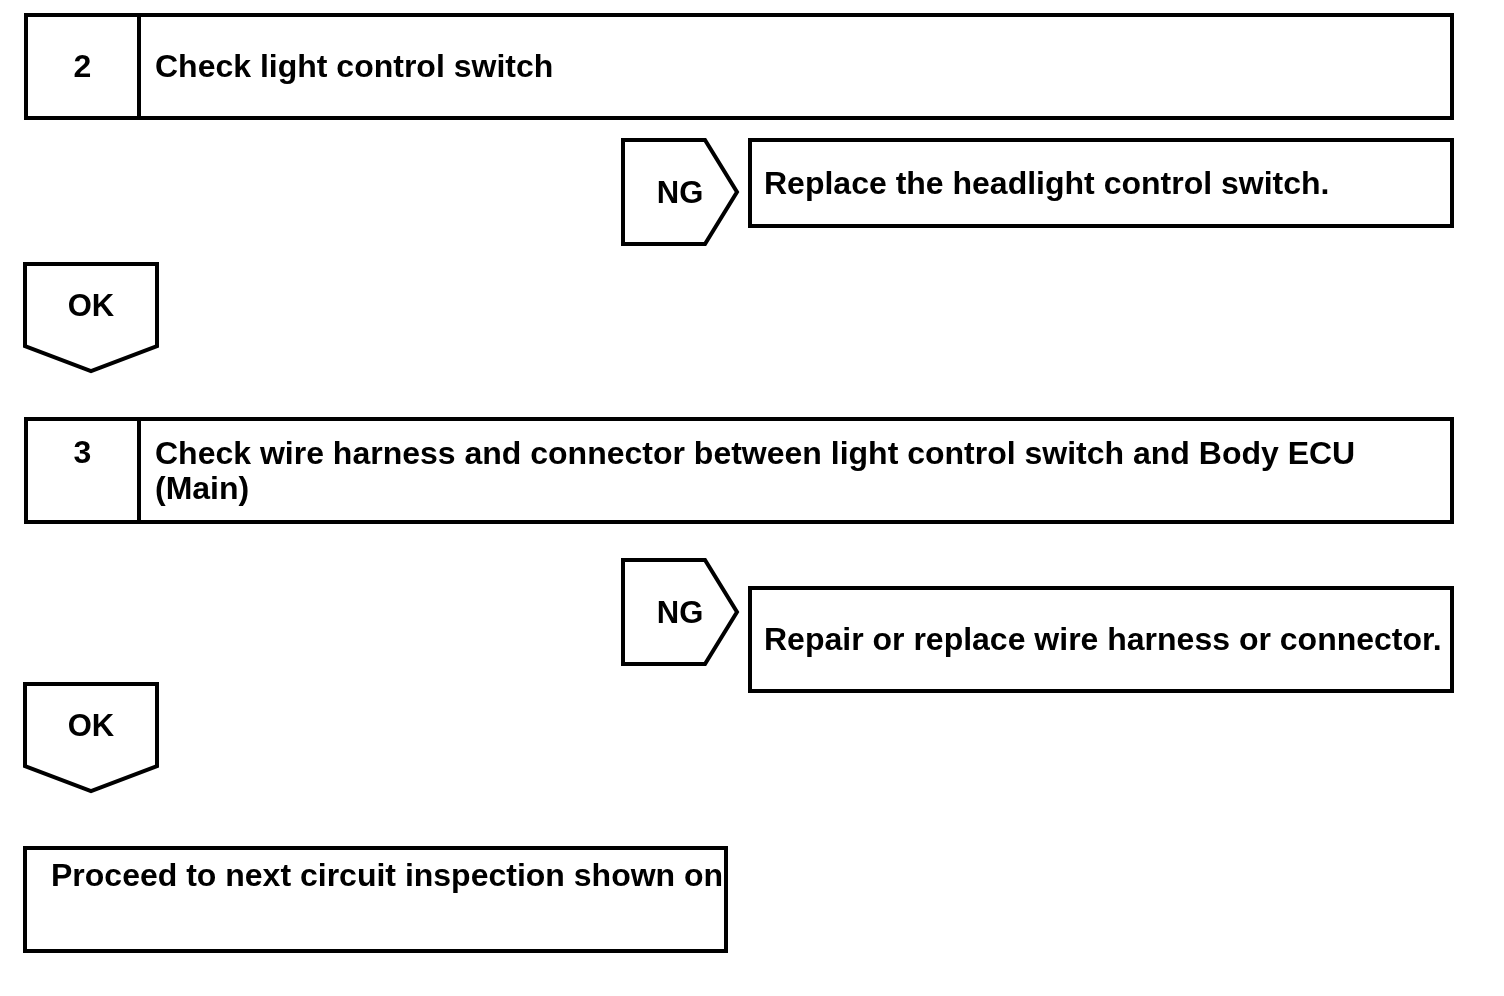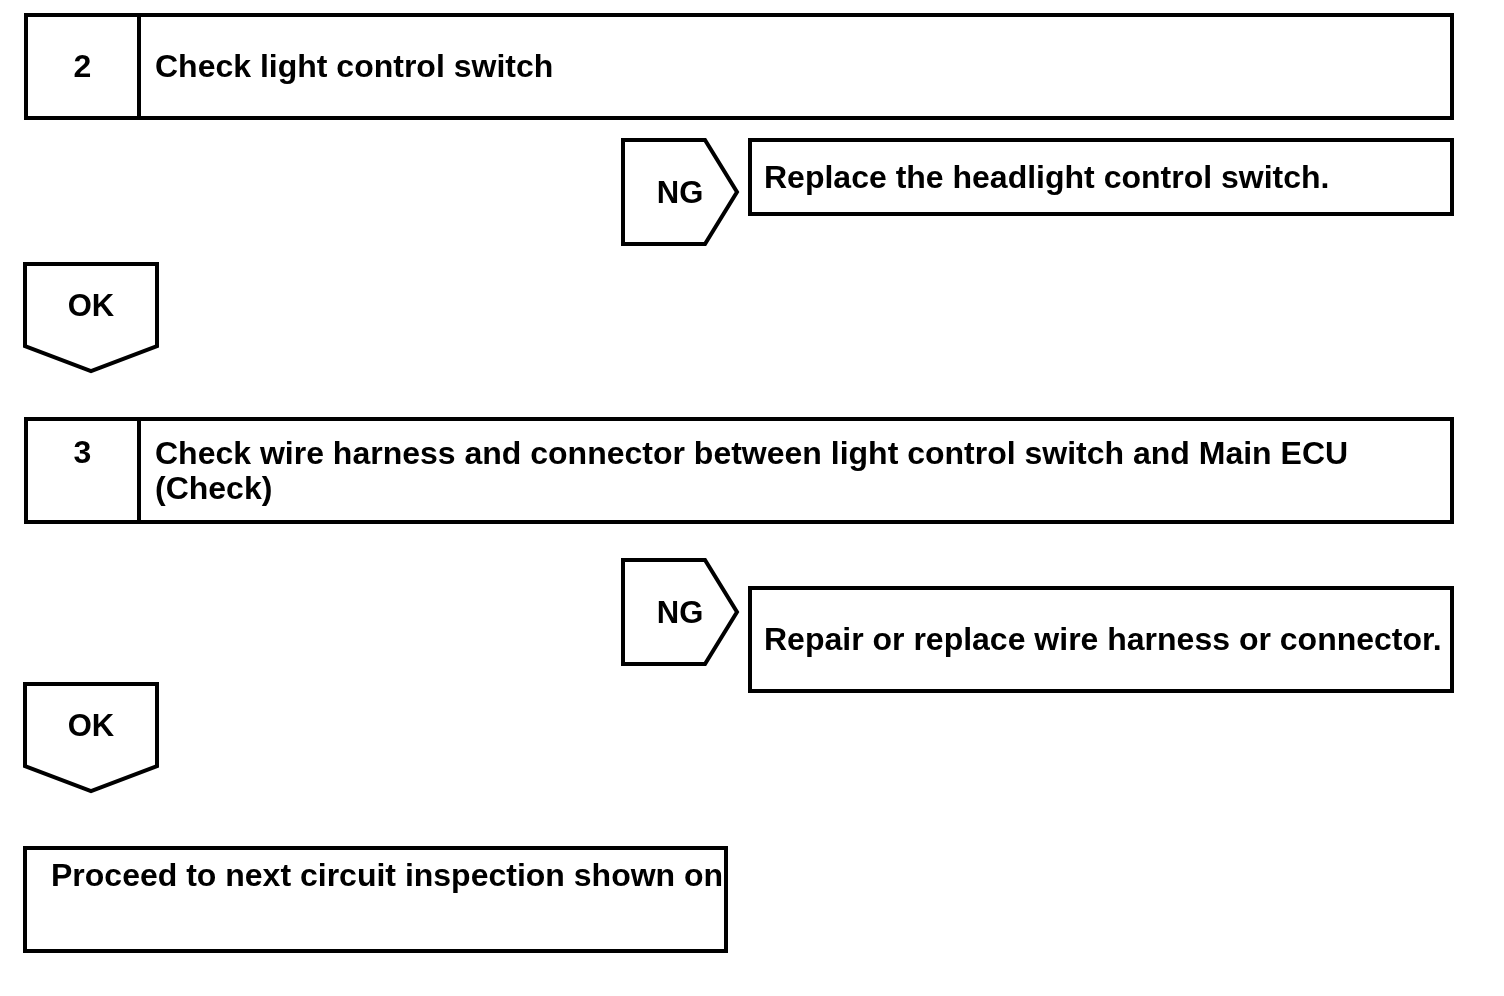--- a/index.html
+++ b/index.html
@@ -79,36 +79,36 @@
     <div class="label-cell">
       <span class="line">Check light control switch</span>
     </div>
   </div>
 
   <svg class="pentagon" style="left:621px; top:138px;" width="118" height="108" viewBox="0 0 118 108">
     <polygon points="2,2 84,2 116,54 84,106 2,106"></polygon>
     <text x="59" y="65" text-anchor="middle">NG</text>
   </svg>
 
-  <div class="box action-box" style="left:748px; top:138px; width:706px; height:78px;">
+  <div class="box action-box" style="left:748px; top:138px; width:706px; height:90px;">
     <span class="line">Replace the headlight control switch.</span>
   </div>
 
   <svg class="pentagon" style="left:23px; top:262px;" width="136" height="111" viewBox="0 0 136 111">
     <polygon points="2,2 134,2 134,84 68,109 2,84"></polygon>
     <text x="68" y="54" text-anchor="middle">OK</text>
   </svg>
 
   <div class="box step-box align-top" style="left:24px; top:417px; width:1430px; height:107px;">
     <div class="num-cell">
       <span>3</span>
     </div>
     <div class="label-cell">
-      <span class="line">Check wire harness and connector between light control switch and Main ECU</span>
-      <span class="line">(Check)</span>
+      <span class="line">Check wire harness and connector between light control switch and Body ECU</span>
+      <span class="line">(Main)</span>
     </div>
   </div>
 
   <svg class="pentagon" style="left:621px; top:558px;" width="118" height="108" viewBox="0 0 118 108">
     <polygon points="2,2 84,2 116,54 84,106 2,106"></polygon>
     <text x="59" y="65" text-anchor="middle">NG</text>
   </svg>
 
   <div class="box action-box" style="left:748px; top:558px; width:706px; height:107px;margin-top:28px;">
     <span class="line">Repair or replace wire harness or connector.</span>

